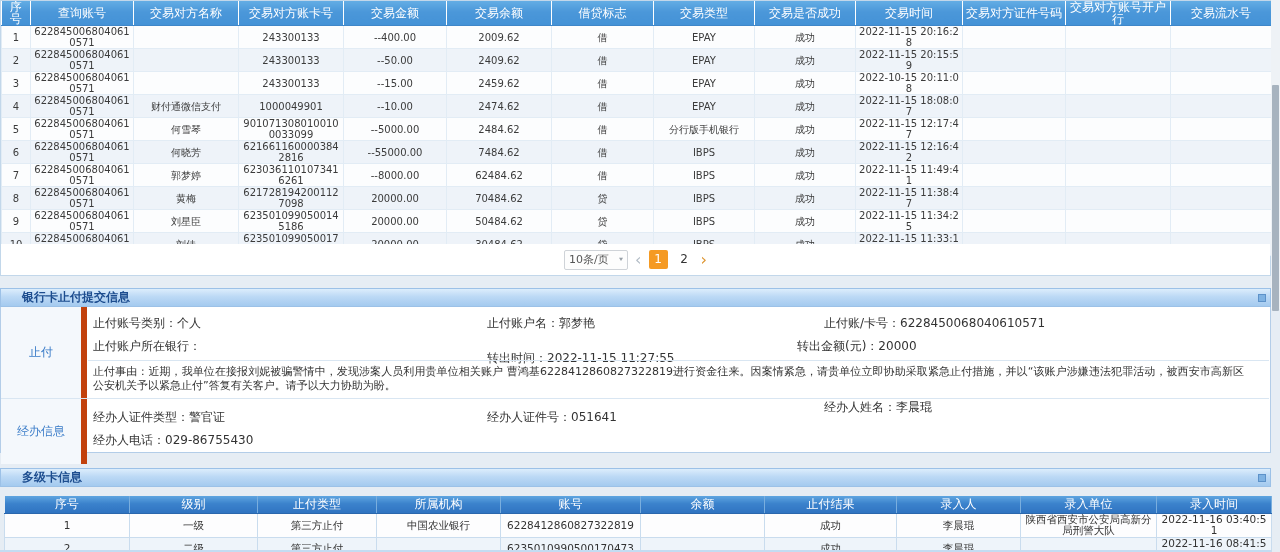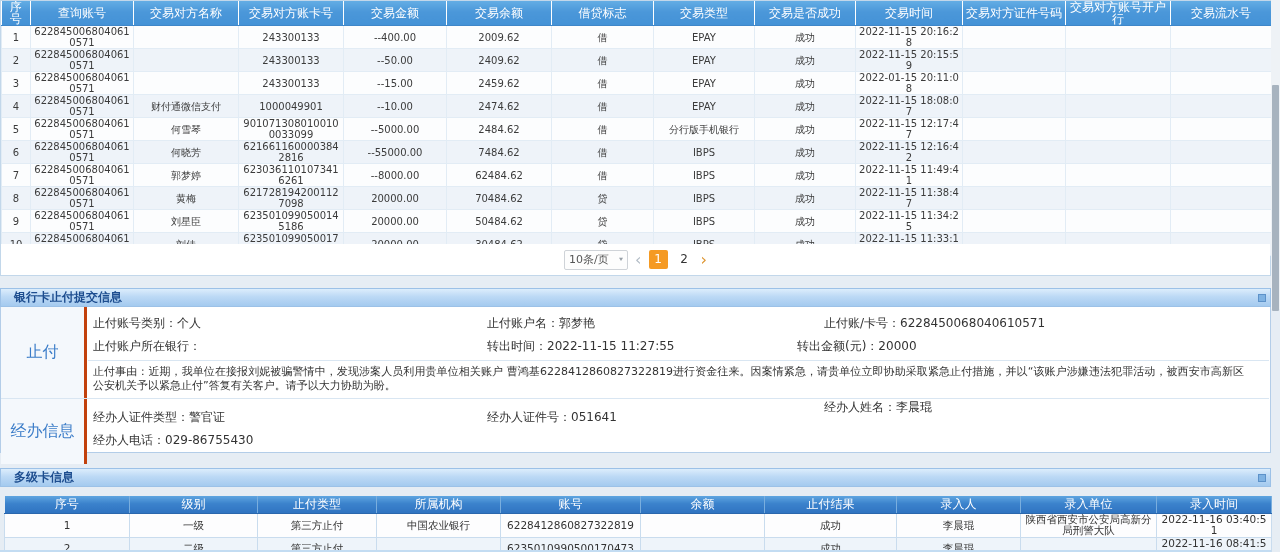--- a/index.html
+++ b/index.html
@@ -77,38 +77,38 @@
     position:absolute; left:1px; top:85px; width:7px; height:226px;
     background:#a7b3bf; border-radius:1px; cursor:pointer;
   }
 
   
   .section-bar {
     position:absolute; left:0; width:1271px; height:19px;
     background:linear-gradient(180deg,#dcedfc 0%,#bcd9f5 45%,#a4caef 100%);
     border:1px solid #9cc1e7;
     font-size:12px; font-weight:bold; color:#1d4d8f; line-height:17px;
-    padding-left:13px;
+    padding-left:21px;
   }
   .section-bar .collapse-box {
     position:absolute; right:4px; top:5px; width:8px; height:8px;
     background:#7fb2e2; border:1px solid #5d92c9; cursor:pointer;
   }
   #bar-stop { top:288px; }
   #bar-multi { top:468px; }
 
   
   .sp-box {
     position:absolute; left:0; top:307px; width:1271px; height:146px;
     background:#fff; border:1px solid #b3cde8; border-top:none;
   }
   .sp-label {
     position:absolute; left:0; width:86px; text-align:center;
-    font-size:16px; color:#3a7cc8; background:#f4f8fc;
-    border-right:3px solid #c2410c;
+    font-size:12px; color:#3a7cc8; background:#f4f8fc;
+    border-right:6px solid #c2410c;
     display:flex; align-items:center; justify-content:center;
   }
   #sp-label-1 { top:0; height:91px; }
   #sp-label-2 { top:91px; height:66px; }
   .sp-divider-h { position:absolute; left:0; right:1px; border-top:1px solid #d9e6f2; }
   .sp-field { position:absolute; font-size:12px; color:#333; white-space:nowrap; }
   .sp-reason {
     position:absolute; left:92px; right:26px; top:58px;
     font-size:11px; line-height:14px; color:#333; text-align:justify;
   }
@@ -200,21 +200,21 @@
         <tr>
           <td>3</td>
           <td>6228450068040610571</td>
           <td></td>
           <td>243300133</td>
           <td>--15.00</td>
           <td>2459.62</td>
           <td>借</td>
           <td>EPAY</td>
           <td>成功</td>
-          <td>2022-01-15 20:11:08</td>
+          <td>2022-10-15 20:11:08</td>
           <td></td>
           <td></td>
           <td></td>
         </tr>
         <tr>
           <td>4</td>
           <td>6228450068040610571</td>
           <td>财付通微信支付</td>
           <td>1000049901</td>
           <td>--10.00</td>
@@ -343,21 +343,21 @@
 
 <div class="sp-box">
   <div class="sp-label" id="sp-label-1">止付</div>
   <div class="sp-label" id="sp-label-2">经办信息</div>
 
   <div class="sp-field" style="left:92px;top:8px">止付账号类别：个人</div>
   <div class="sp-field" style="left:486px;top:8px">止付账户名：郭梦艳</div>
   <div class="sp-field" style="left:823px;top:8px">止付账/卡号：6228450068040610571</div>
 
   <div class="sp-field" style="left:92px;top:31px">止付账户所在银行：</div>
-  <div class="sp-field" style="left:486px;top:31px">转出时间：2022-11-15 11:27:55</div>
+  <div class="sp-field" style="left:486px;top:43px">转出时间：2022-11-15 11:27:55</div>
   <div class="sp-field" style="left:796px;top:31px">转出金额(元)：20000</div>
 
   <div class="sp-divider-h" style="left:87px;top:53px"></div>
   <div class="sp-reason">止付事由：近期，我单位在接报刘妮被骗警情中，发现涉案人员利用贵单位相关账户 曹鸿基6228412860827322819进行资金往来。因案情紧急，请贵单位立即协助采取紧急止付措施，并以“该账户涉嫌违法犯罪活动，被西安市高新区公安机关予以紧急止付”答复有关客户。请予以大力协助为盼。</div>
 
   <div class="sp-divider-h" style="left:0;top:91px"></div>
 
   <div class="sp-field" style="left:92px;top:102px">经办人证件类型：警官证</div>
   <div class="sp-field" style="left:486px;top:102px">经办人证件号：051641</div>
   <div class="sp-field" style="left:823px;top:92px">经办人姓名：李晨琨</div>

